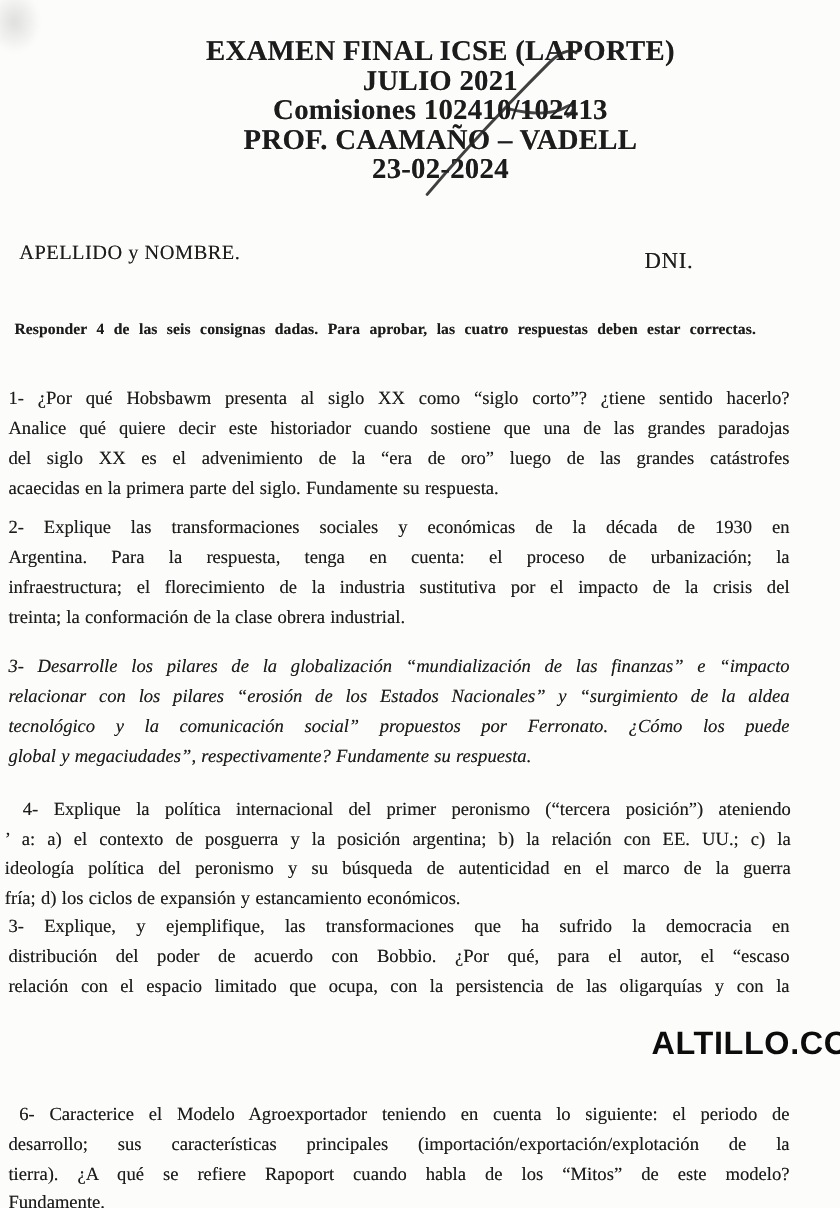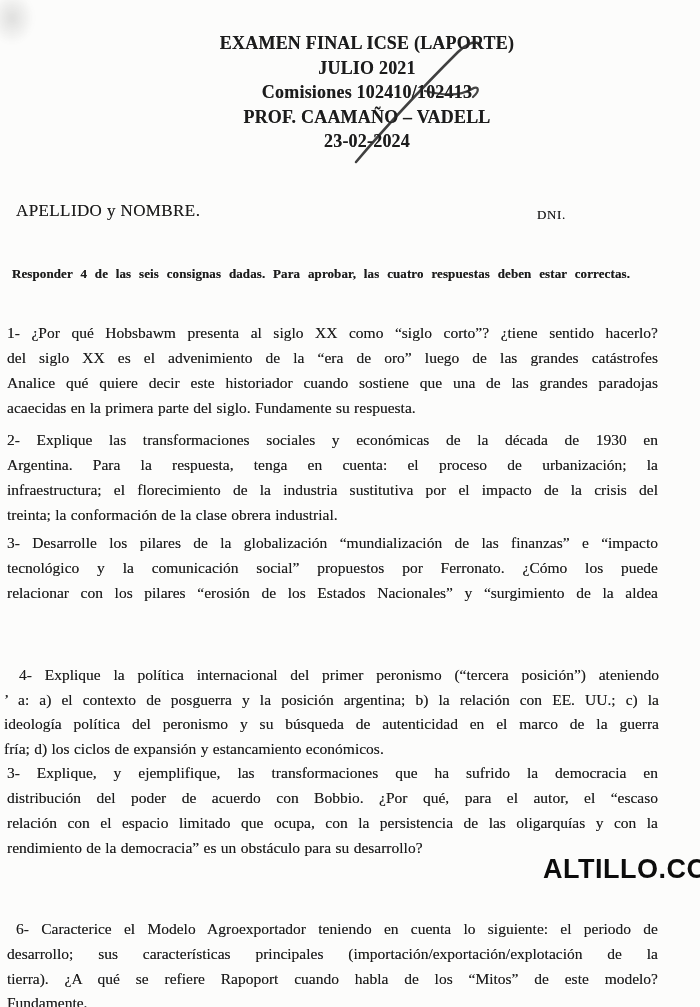--- a/index.html
+++ b/index.html
@@ -22,59 +22,59 @@
     position: absolute; top: -8px; left: -10px; width: 44px; height: 52px;
     background: radial-gradient(closest-side, rgba(70,70,70,0.16), rgba(70,70,70,0));
     filter: blur(2px);
   }
 
   
   .header {
     position: absolute; top: 31px; left: 0; width: 690px;
     text-align: center;
     font-weight: bold;
-    font-size: 18px;
+    font-size: 24px;
     line-height: 24.5px;
     letter-spacing: 0.2px;
     padding-left: 44px;
   }
   .header .ln { text-align: center; }
 
   
   .pen { position: absolute; top: 0; left: 0; pointer-events: none; }
 
   
   .name-label {
     position: absolute; top: 201px; left: 16px;
     font-size: 17px; letter-spacing: 0.4px;
   }
   .dni-label {
     position: absolute; top: 207px; left: 537px;
-    font-size: 13px; letter-spacing: 0.6px;
+    font-size: 19px; letter-spacing: 0.6px;
   }
 
   
   .instruction {
     position: absolute; top: 266px; left: 12px; width: 618px;
     font-weight: bold; font-size: 13px; letter-spacing: 0.1px;
     text-align: justify; text-align-last: justify;
     white-space: nowrap;
   }
 
   
   .q {
     position: absolute; left: 7px; width: 651px;
     font-size: 15.5px; line-height: 25px;
     word-spacing: 0.5px;
   }
   .q .ln { text-align: justify; text-align-last: justify; }
   .q .ln.last { text-align-last: left; }
   .q-1 { top: 320px; }
   .q-2 { top: 427px; }
-  .q-3 { top: 530px; }
+  .q-3 { top: 543px; font-style: italic; }
   .q-4 { top: 663px; left: 4px; width: 655px; line-height: 24.5px; }
   .q-4 .ln:first-child { text-indent: 15px; }
   .q-5 { top: 760px; }
   .q-6 { top: 901px; line-height: 24.8px; margin-top: 16px; }
   .q-6 .ln:first-child { text-indent: 9px; }
 
   
   .watermark {
     position: absolute; top: 854px; left: 511px;
     font-family: "Liberation Sans", sans-serif;
@@ -104,46 +104,46 @@
       <path d="M 425 91 C 445 96 462 95 472 89 C 479 85 480 91 473 97" fill="none" stroke="#262626" stroke-width="2.3" stroke-linecap="round" opacity="0.85"></path>
     </svg>
 
     <div class="name-label ink">APELLIDO y NOMBRE.</div>
     <div class="dni-label ink">DNI.</div>
 
     <div class="instruction ink">Responder 4 de las seis consignas dadas. Para aprobar, las cuatro respuestas deben estar correctas.</div>
 
     <div class="q q-1 ink">
         <div class="ln">1- ¿Por qué Hobsbawm presenta al siglo XX como “siglo corto”? ¿tiene sentido hacerlo?</div>
+        <div class="ln">Analice qué quiere decir este historiador cuando sostiene que una de las grandes paradojas</div>
         <div class="ln">del siglo XX es el advenimiento de la “era de oro” luego de las grandes catástrofes</div>
-        <div class="ln">Analice qué quiere decir este historiador cuando sostiene que una de las grandes paradojas</div>
         <div class="ln last">acaecidas en la primera parte del siglo. Fundamente su respuesta.</div>
       </div>
     <div class="q q-2 ink">
         <div class="ln">2- Explique las transformaciones sociales y económicas de la década de 1930 en</div>
         <div class="ln">Argentina. Para la respuesta, tenga en cuenta: el proceso de urbanización; la</div>
         <div class="ln">infraestructura; el florecimiento de la industria sustitutiva por el impacto de la crisis del</div>
         <div class="ln last">treinta; la conformación de la clase obrera industrial.</div>
       </div>
     <div class="q q-3 ink">
         <div class="ln">3- Desarrolle los pilares de la globalización “mundialización de las finanzas” e “impacto</div>
+        <div class="ln">relacionar con los pilares “erosión de los Estados Nacionales” y “surgimiento de la aldea</div>
         <div class="ln">tecnológico y la comunicación social” propuestos por Ferronato. ¿Cómo los puede</div>
-        <div class="ln">relacionar con los pilares “erosión de los Estados Nacionales” y “surgimiento de la aldea</div>
+        <div class="ln last">global y megaciudades”, respectivamente? Fundamente su respuesta.</div>
       </div>
     <div class="q q-4 ink">
         <div class="ln">4- Explique la política internacional del primer peronismo (“tercera posición”) ateniendo</div>
         <div class="ln">’ a: a) el contexto de posguerra y la posición argentina; b) la relación con EE. UU.; c) la</div>
         <div class="ln">ideología política del peronismo y su búsqueda de autenticidad en el marco de la guerra</div>
         <div class="ln last">fría; d) los ciclos de expansión y estancamiento económicos.</div>
       </div>
     <div class="q q-5 ink">
         <div class="ln">3- Explique, y ejemplifique, las transformaciones que ha sufrido la democracia en</div>
         <div class="ln">distribución del poder de acuerdo con Bobbio. ¿Por qué, para el autor, el “escaso</div>
         <div class="ln">relación con el espacio limitado que ocupa, con la persistencia de las oligarquías y con la</div>
-        <div class="ln last">rendimiento de la democracia” es un obstáculo para su desarrollo?</div>
       </div>
     <div class="q q-6 ink">
         <div class="ln">6- Caracterice el Modelo Agroexportador teniendo en cuenta lo siguiente: el periodo de</div>
         <div class="ln">desarrollo; sus características principales (importación/exportación/explotación de la</div>
         <div class="ln">tierra). ¿A qué se refiere Rapoport cuando habla de los “Mitos” de este modelo?</div>
         <div class="ln last">Fundamente.</div>
       </div>
   </div>
 
   <div class="watermark">ALTILLO.COM</div>

